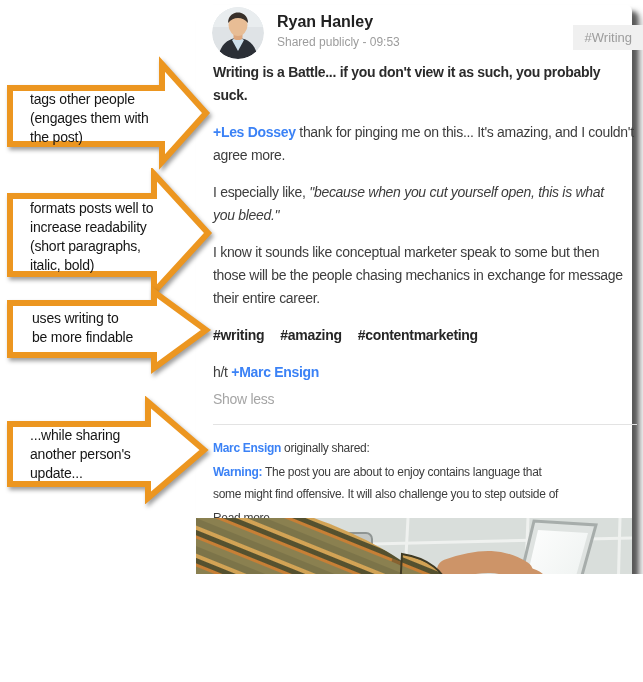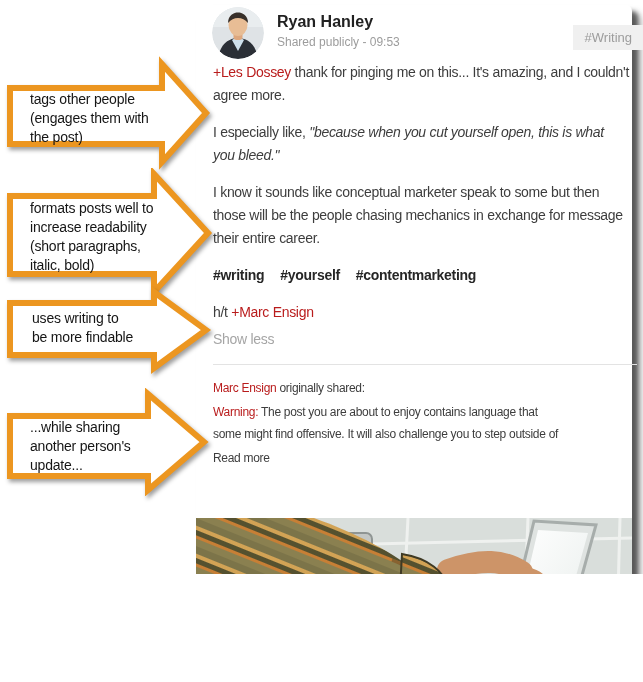--- a/index.html
+++ b/index.html
@@ -15,21 +15,21 @@
   .avatar{position:absolute;left:212px;top:7px;width:52px;height:52px;border-radius:50%;overflow:hidden;}
   .name{position:absolute;left:277px;top:13px;font-size:16px;font-weight:bold;color:#212121;}
   .sub{position:absolute;left:277px;top:35px;font-size:12px;color:#9c9c9c;}
   .chip{position:absolute;right:16px;top:25px;background:#f0f0f0;color:#9c9c9c;
         font-size:13px;padding:5px 12px;}
 
   
   .post{position:absolute;left:213px;top:61px;width:424px;}
   .p{margin:0 0 14px;font-size:14px;line-height:23px;color:#3d3d3d;
      letter-spacing:-0.3px;white-space:pre-line;}
-  .b{font-weight:normal;color:#b91c1c;}
+  .b{font-weight:bold;color:#3b82f6;}
   .title{font-weight:bold;color:#2b2b2b;}
   .it{font-style:italic;}
   .gray{color:#a5a5a5;}
   .tight{margin-bottom:4px;}
   .hash{font-weight:bold;color:#262626;margin-right:16px;cursor:pointer;}
   .link{cursor:pointer;}
   .divider{border:none;border-top:1px solid #e3e3e3;margin:13px 0 12px;}
   .rs{margin:0 0 2px;font-size:12px;line-height:22px;color:#3d3d3d;
       letter-spacing:-0.3px;white-space:pre-line;}
 
@@ -68,33 +68,34 @@
         <ellipse cx="26" cy="18" rx="9.5" ry="11" fill="#e8bd95"></ellipse>
         <path d="M16,16 C16,8 22,5.5 26,5.5 C30,5.5 36,8 36,16 C33,12.5 30,11 26,11 C22,11 19,12.5 16,16 Z" fill="#38302a"></path>
       </g>
     </svg>
   </div>
   <div class="name">Ryan Hanley</div>
   <div class="sub">Shared publicly  -  09:53</div>
   <div class="chip">#Writing</div>
 
   <div class="post">
+    <p class="p title">Writing is a Battle... if you don't view it as such, you probably suck.</p>
 
     <p class="p"><span class="b link">+Les Dossey</span><span> thank for pinging me on this... It's amazing, and I couldn't
 agree more.</span></p>
 
     <p class="p"><span>I especially like, </span><span class="it">"because when you cut yourself open, this is what
 you bleed."</span></p>
 
 
     <p class="p">I know it sounds like conceptual marketer speak to some but then
 those will be the people chasing mechanics in exchange for message
 their entire career.</p>
 
-    <p class="p"><span class="hash">#writing</span><span class="hash">#yourself</span><span class="hash">#contentmarketing</span></p>
+    <p class="p"><span class="hash">#writing</span><span class="hash">#amazing</span><span class="hash">#contentmarketing</span></p>
 
     <p class="p tight"><span>h/t </span><span class="b link">+Marc Ensign</span></p>
 
     <p class="p gray link" style="margin-bottom:10px">Show less</p>
 
     <hr class="divider">
 
     <p class="rs"><span class="b">Marc Ensign</span><span> originally shared:</span></p>
 
     <p class="rs"><span class="b">Warning:</span><span> The post you are about to enjoy contains language that
@@ -228,21 +229,21 @@
   </div>
 
   <div class="arrow" style="top:287px">
     <svg width="212" height="90" viewBox="0 0 212 90">
       <polygon points="6,16 150,16 150,5 202,43 150,81 150,68 6,68" fill="#ffffff" stroke="#EC9620" stroke-width="6" stroke-linejoin="miter"></polygon>
     </svg>
     <div class="txt" style="left:28px;top:22px;width:128px">uses writing to
 be more findable</div>
   </div>
 
-  <div class="arrow" style="top:388px">
+  <div class="arrow" style="top:396px">
     <svg width="212" height="108" viewBox="0 0 212 108">
       <polygon points="6,28 144,28 144,6 200,54 144,102 144,88 6,88" fill="#ffffff" stroke="#EC9620" stroke-width="6" stroke-linejoin="miter"></polygon>
     </svg>
     <div class="txt" style="left:26px;top:30px;width:126px">...while sharing
 another person's
 update...</div>
   </div>
 
   <div class="logo">
     <svg width="104" height="100" viewBox="0 0 104 100">

